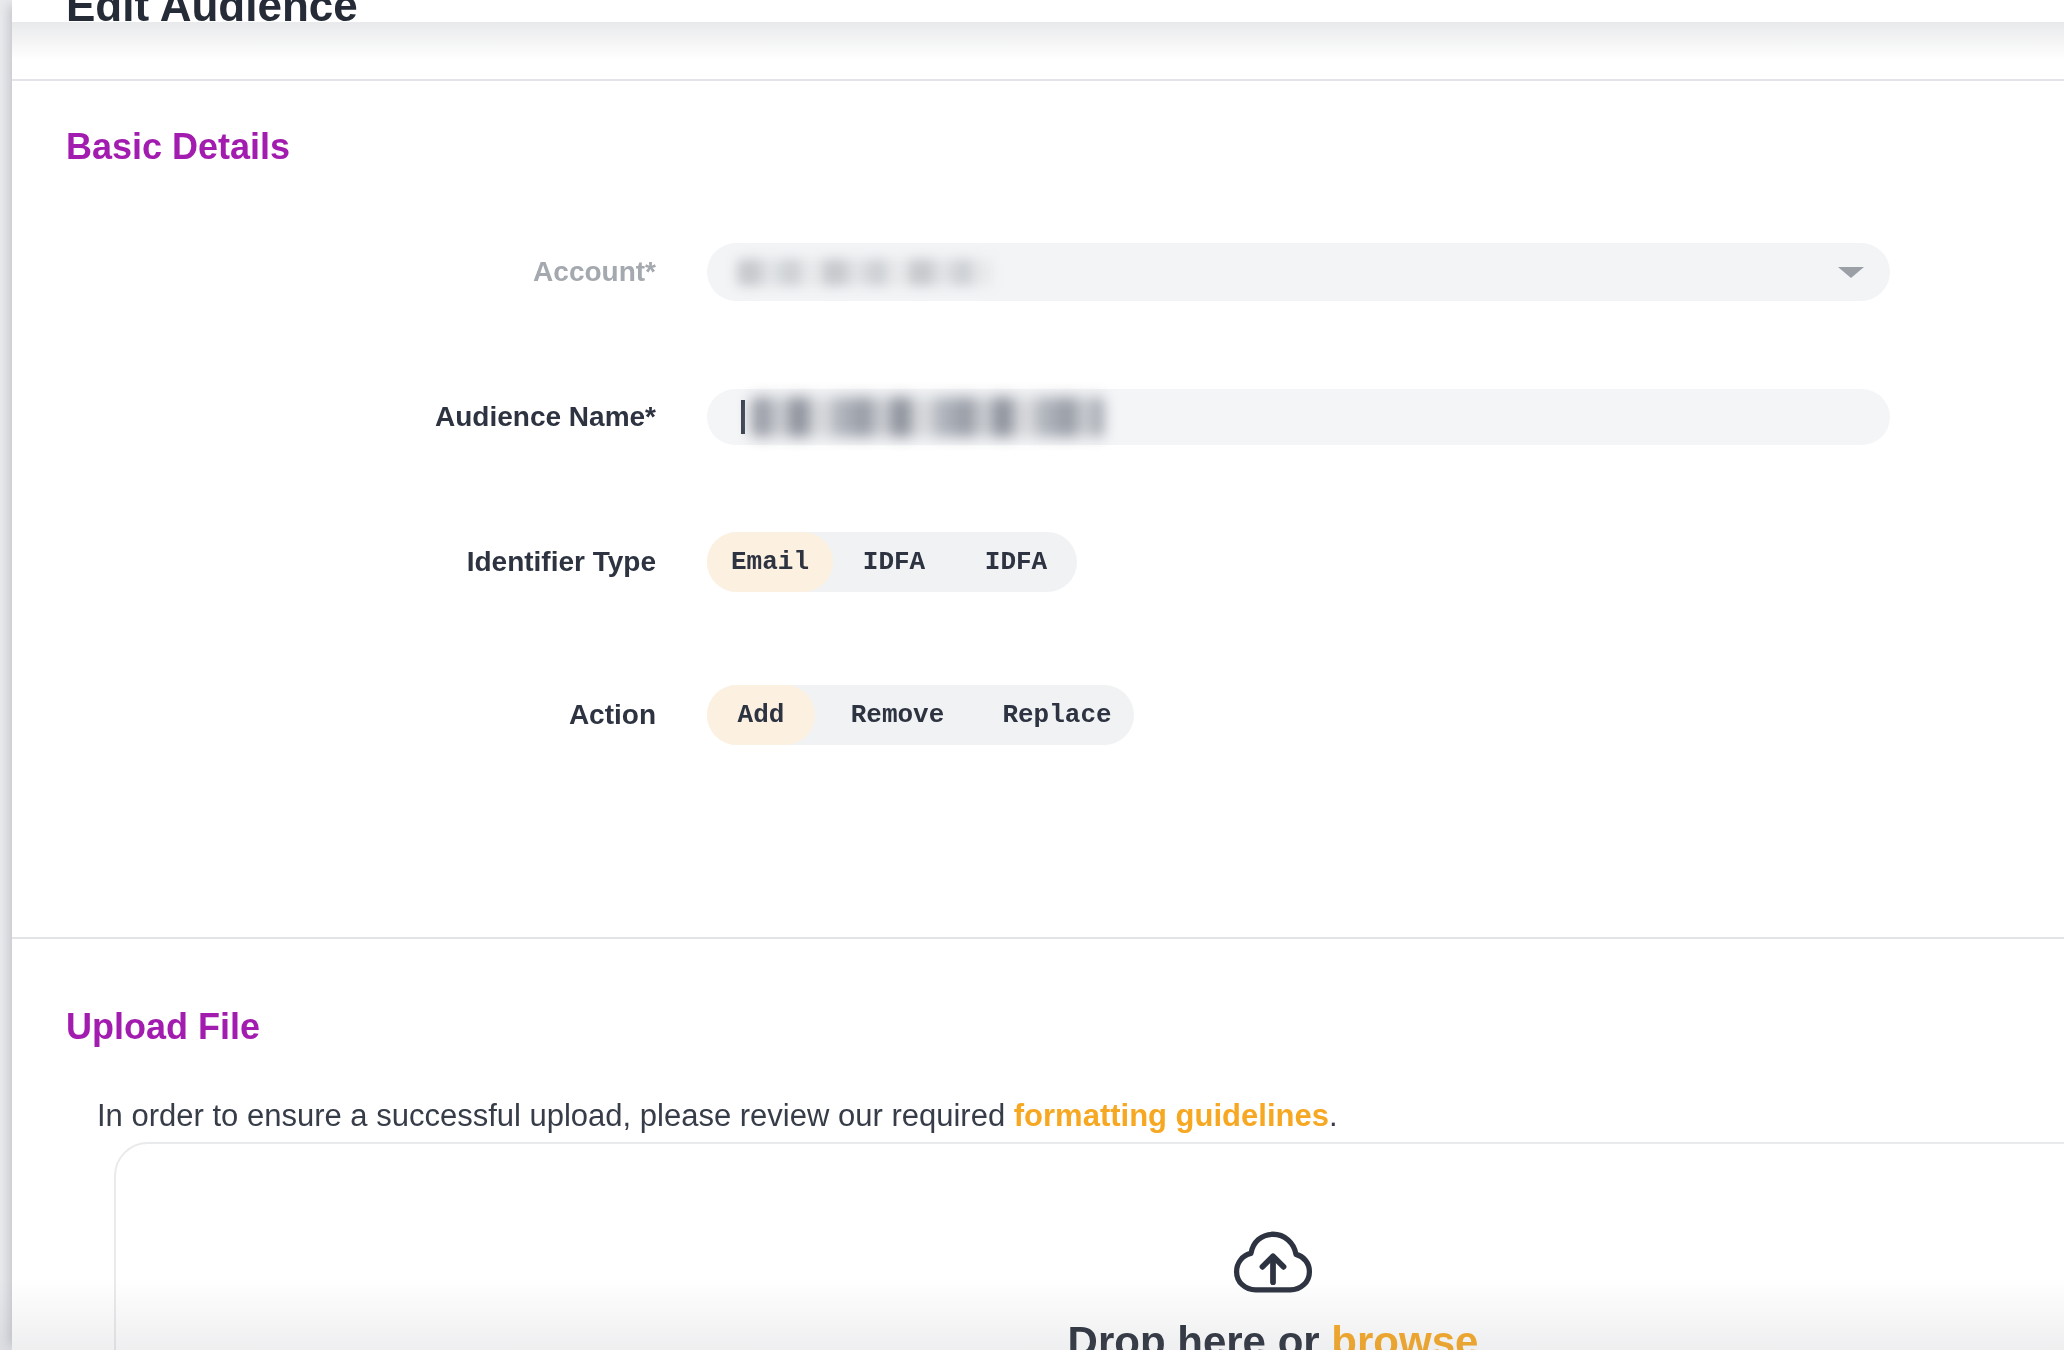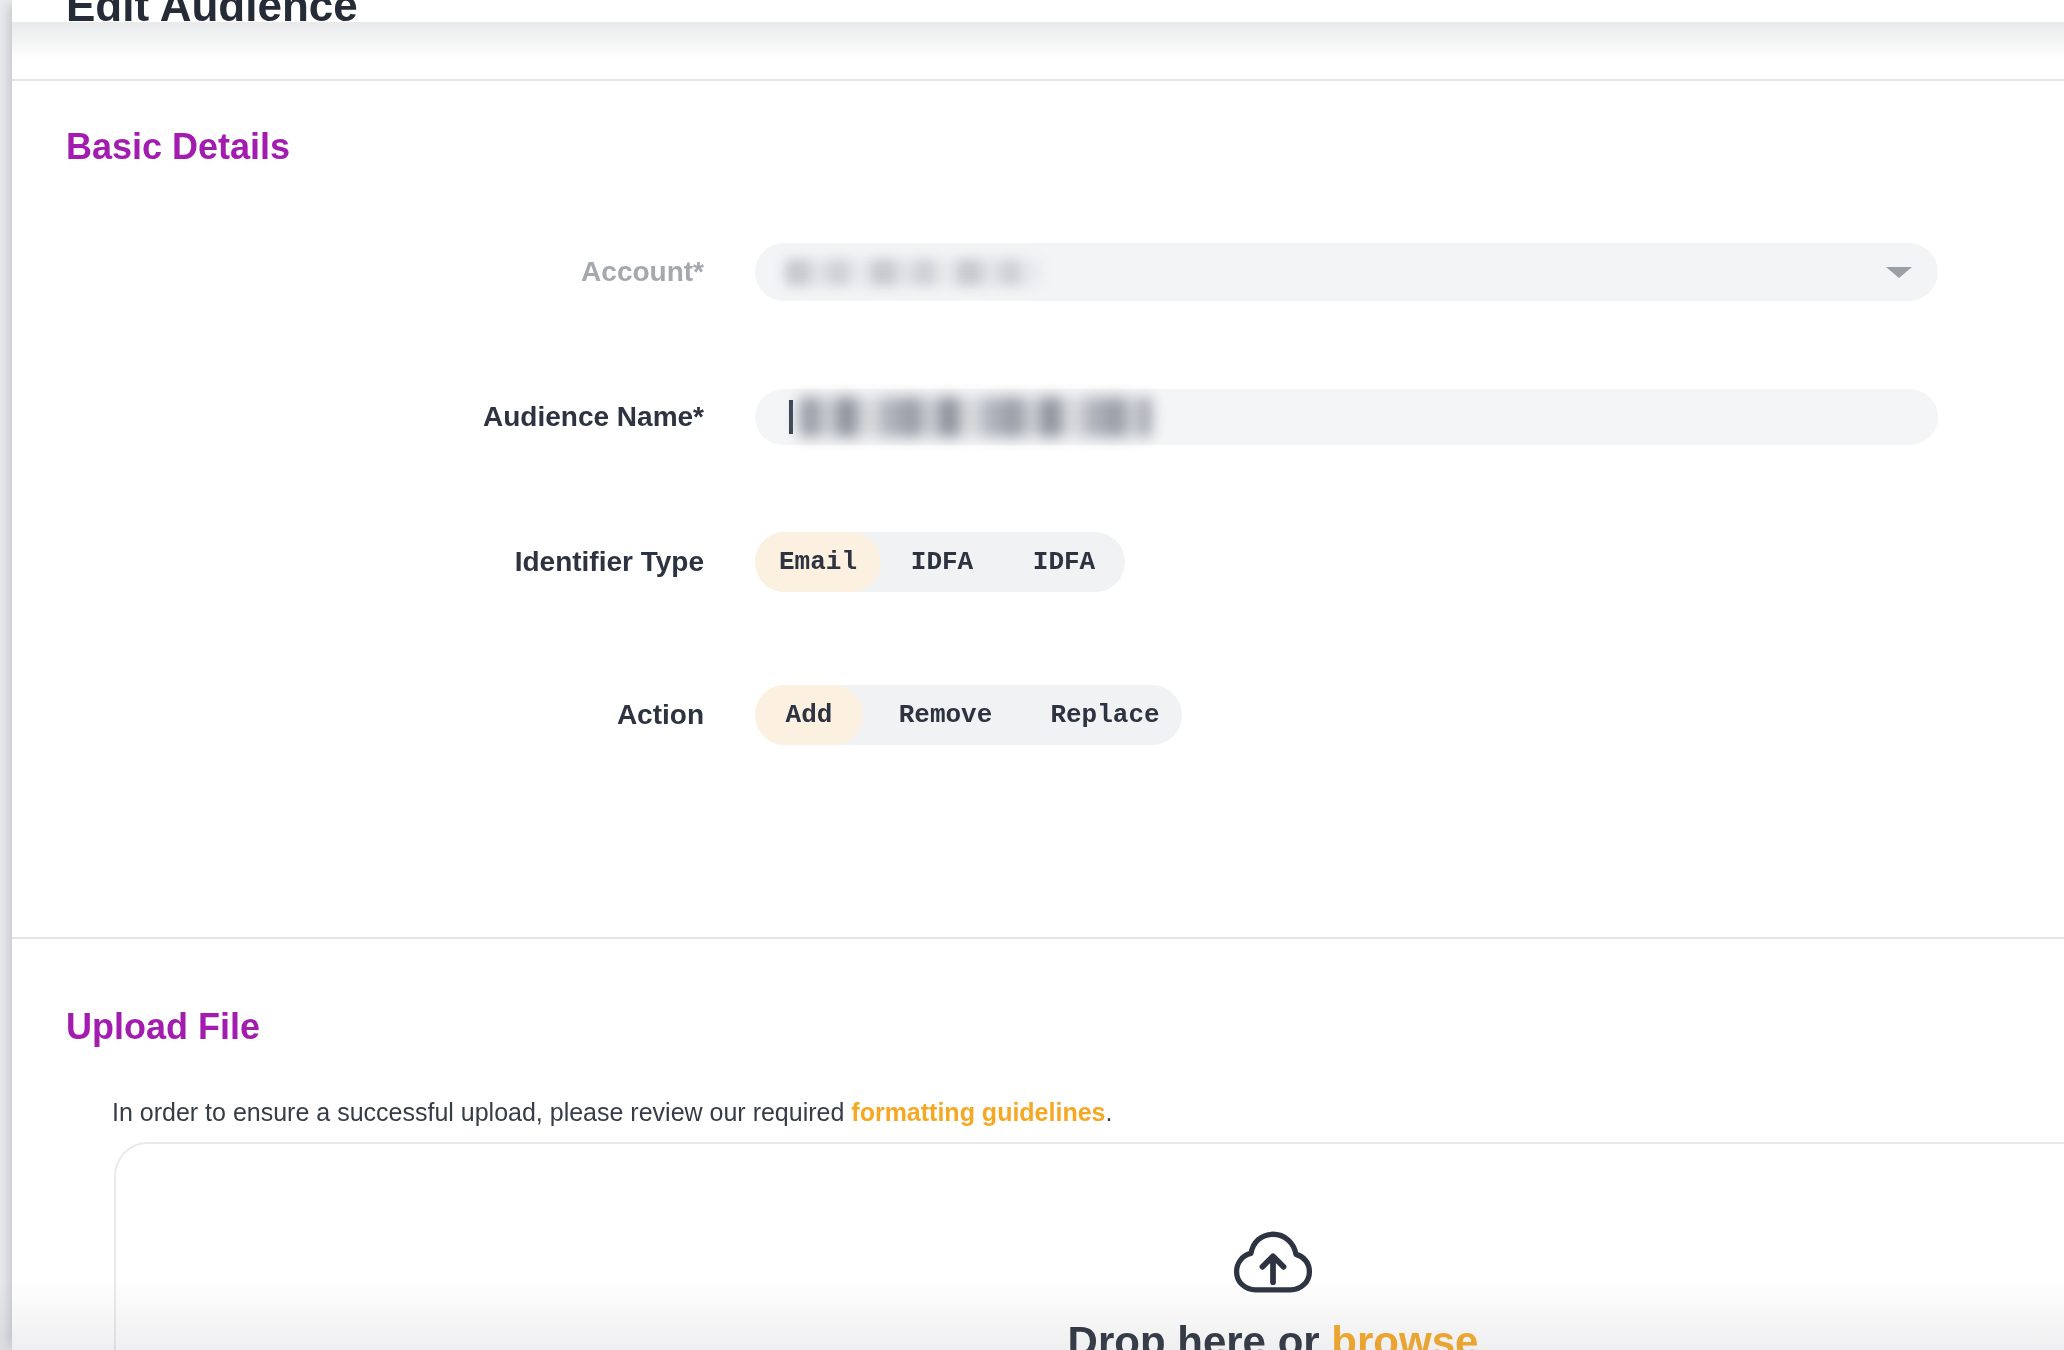--- a/index.html
+++ b/index.html
@@ -23,21 +23,21 @@
   }
   .divider{position:absolute;left:0;width:100%;height:2px;background:#e3e4e7;}
   .divider.d1{top:79px;}
   .divider.d2{top:937px;}
   .section-heading{
     position:absolute;left:54px;font-size:36px;font-weight:bold;color:#a21caf;white-space:nowrap;
   }
   .section-heading.basic{top:126px;}
   .section-heading.upload{top:1006px;}
 
-  .form-row{position:absolute;left:0;display:flex;align-items:center;padding-left:48px;}
+  .form-row{position:absolute;left:0;display:flex;align-items:center;}
   .row-label{
     width:644px;text-align:right;font-size:28px;font-weight:bold;
     color:#2d3340;white-space:nowrap;flex:none;
   }
   .row-label.muted{color:#a4a8af;}
   .row-control{margin-left:51px;flex:none;position:relative;font-family:Liberation Mono, monospace;}
 
   .select-field{
     width:1183px;height:58px;background:#f3f4f6;border-radius:29px;position:relative;
   }
@@ -68,21 +68,21 @@
   .seg-item{
     display:flex;align-items:center;justify-content:center;white-space:nowrap;cursor:pointer;
   }
   .seg-item.selected{background:#fcf1e0;border-radius:30px;}
   .seg.ident{width:370px;}
   .seg.action{width:427px;}
   .w126{width:126px;} .w122{width:122px;}
   .w108{width:108px;} .w165{width:165px;} .w154{width:154px;}
 
   .guide{
-    position:absolute;left:100px;top:1098px;font-size:25px;color:#363c48;white-space:nowrap;
+    position:absolute;left:85px;top:1098px;font-size:31px;color:#363c48;white-space:nowrap;
   }
   .guide .link{color:#f7a823;font-weight:bold;cursor:pointer;}
 
   .dropzone{
     position:absolute;left:102px;top:1142px;width:2318px;height:420px;
     border:2px solid #e9eaec;border-radius:34px;background:#ffffff;
     box-sizing:border-box;display:flex;flex-direction:column;align-items:center;
     padding-top:84px;
   }
   .cloud-icon{display:block;}

